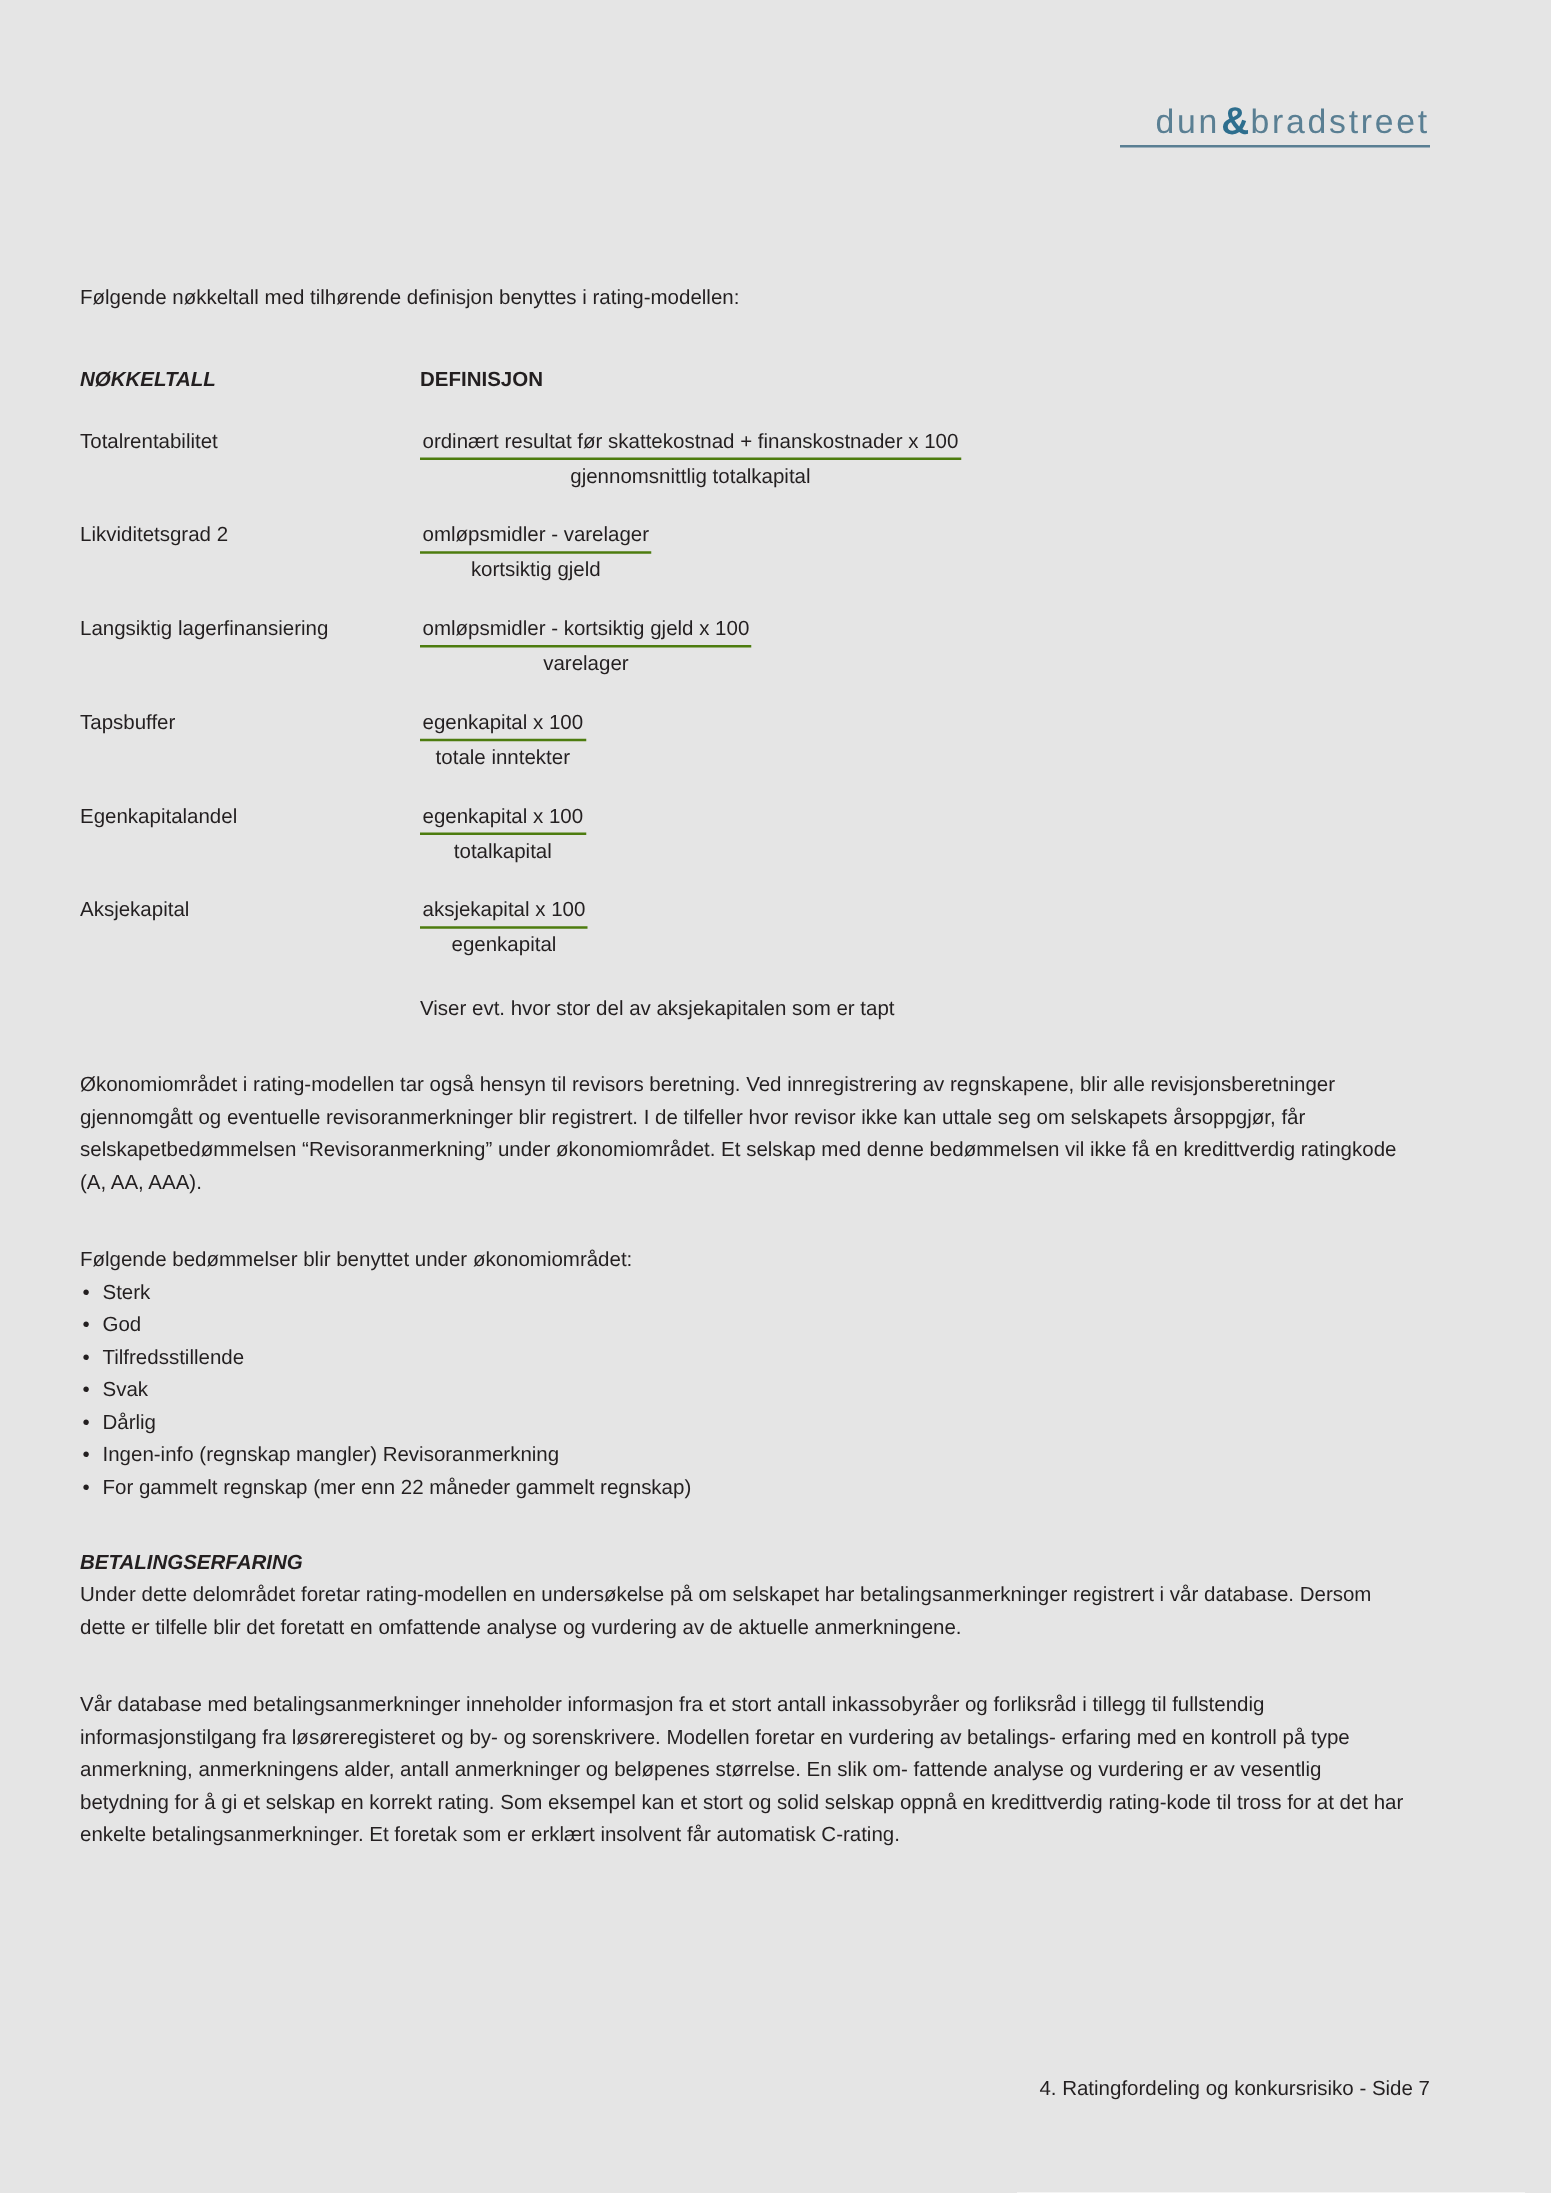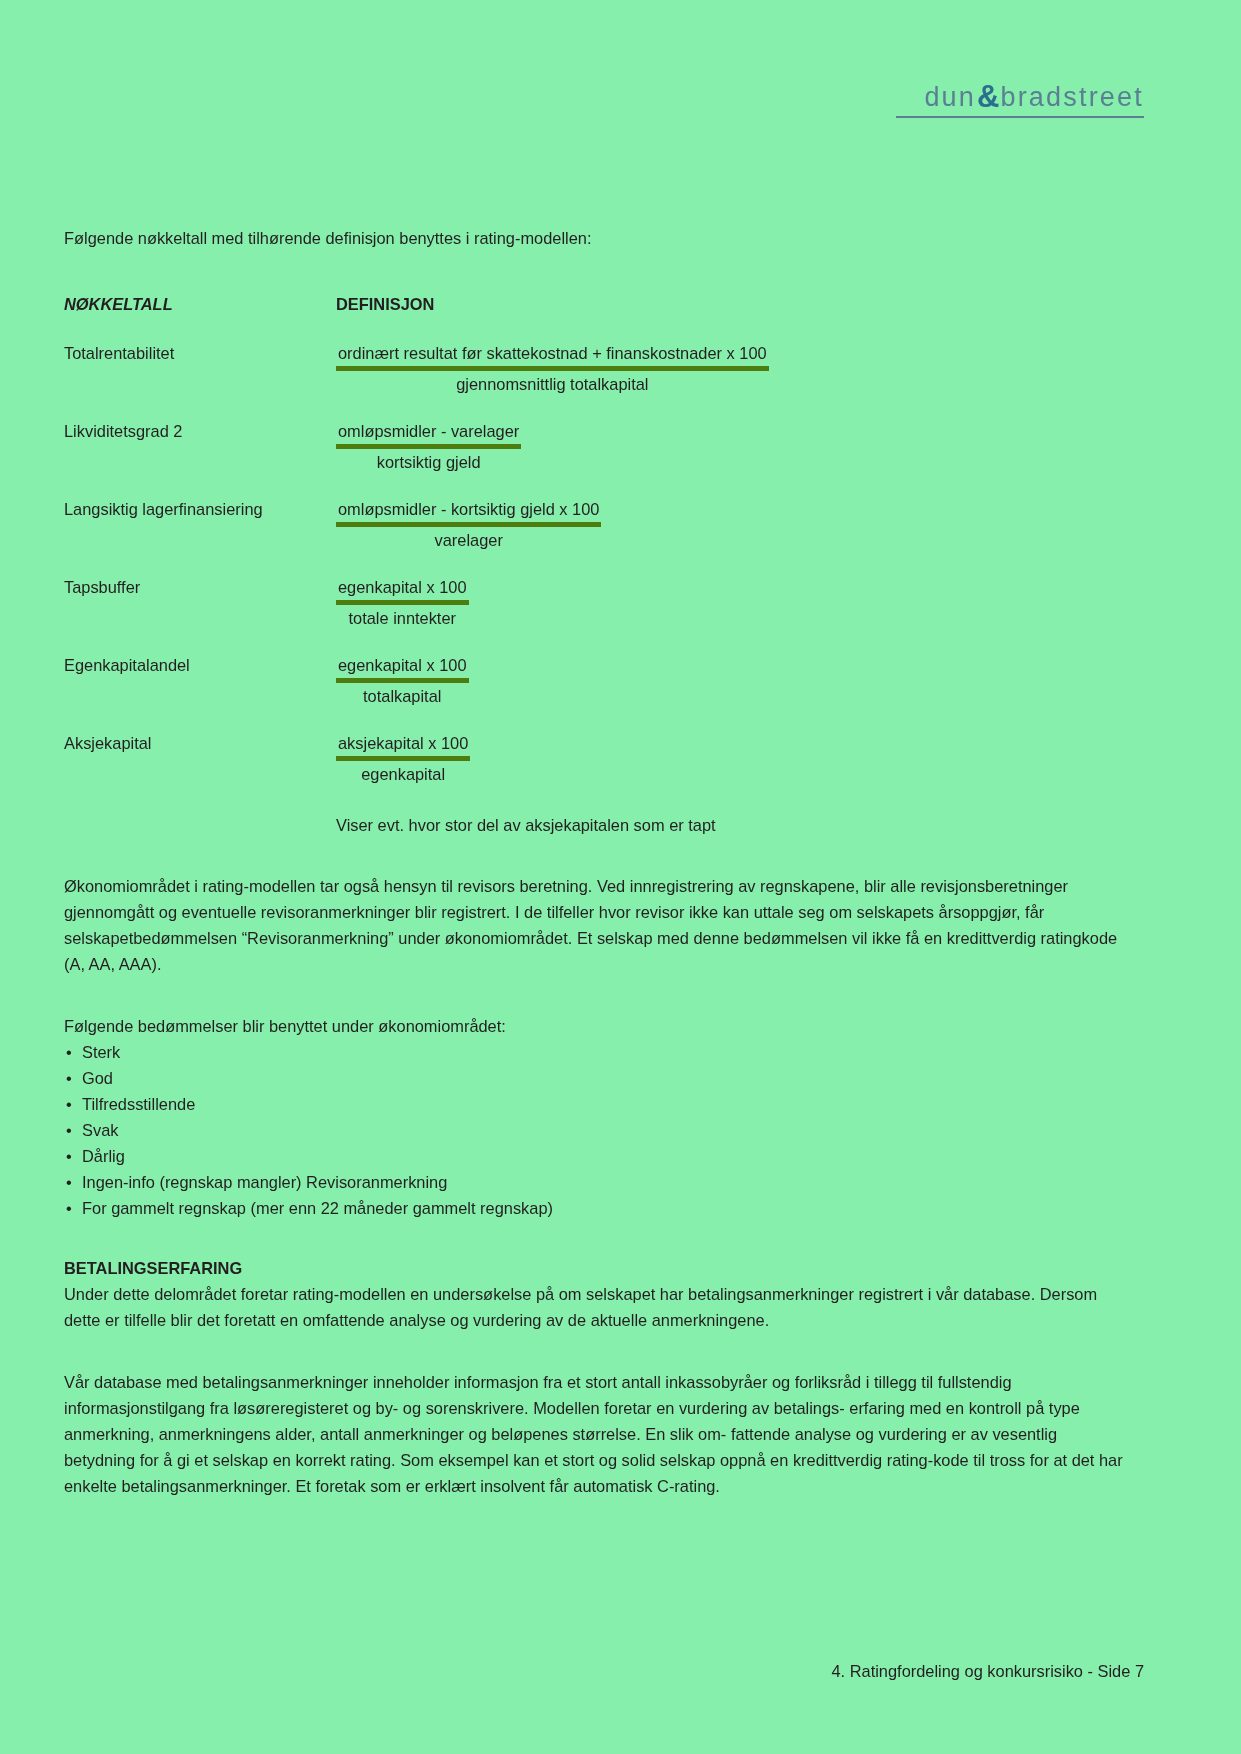--- a/index.html
+++ b/index.html
@@ -8,21 +8,21 @@
     background: #ffffff;
   }
   body {
     font-family: "Liberation Sans", sans-serif;
     color: #231f20;
   }
   .page {
     position: relative;
     width: 1241px;
     height: 1754px;
-    background: #86efac;
+    background: #e5e5e5;
     overflow: hidden;
     box-sizing: border-box;
   }
 
   
   .logo {
     position: absolute;
     top: 78px;
     right: 97px;
     display: flex;
@@ -88,21 +88,21 @@
   .kpi-name {
     padding-top: 5px;
     margin-top: 19px;
   }
   .frac {
     display: inline-block;
     text-align: center;
   }
   .frac .num {
     display: block;
-    border-bottom: 5px solid #4d7c0f;
+    border-bottom: 2px solid #4d7c0f;
     padding: 0 2px 1px 2px;
     white-space: nowrap;
   }
   .frac .den {
     display: block;
     padding-top: 2px;
     white-space: nowrap;
   }
   .frac.left .den { text-align: left; padding-left: 2px; }
   .note-row td {
@@ -129,20 +129,21 @@
     content: "\2022";
     position: absolute;
     left: 2px;
     top: 0;
   }
   h2.section-title {
     margin: 34px 0 0 0;
     font-size: 16.4px;
     font-weight: bold;
     line-height: 26px;
+    font-style: italic;
   }
 
   
   .footer {
     position: absolute;
     right: 97px;
     bottom: 73px;
     font-size: 16.4px;
     color: #231f20;
   }

